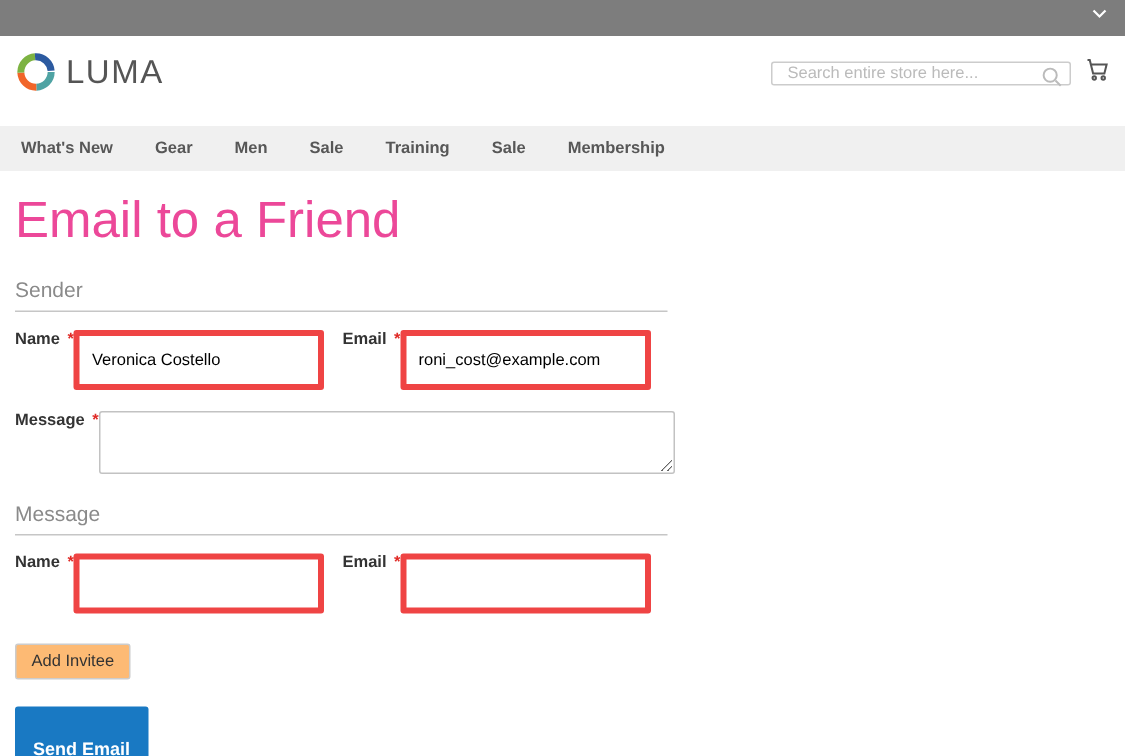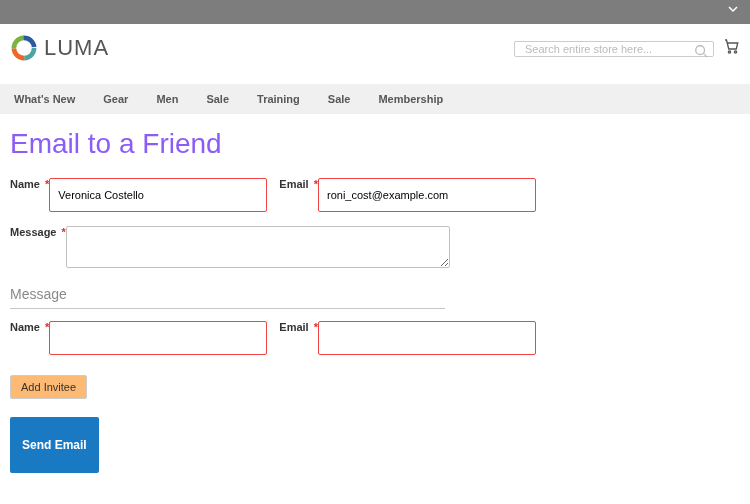--- a/index.html
+++ b/index.html
@@ -12,27 +12,27 @@
 .logo-text{font-size:22px;letter-spacing:1px;color:#555;font-weight:400;}
 .header-right{display:flex;align-items:center;gap:8px;}
 .search-box{position:relative;}
 .search-box input{width:200px;height:16px;border:1px solid #ccc;border-radius:2px;padding:0 26px 0 10px;font-size:11px;color:#999;}
 .search-box input::placeholder{color:#bbb;}
 .search-icon{position:absolute;right:6px;top:5px;color:#ccc;pointer-events:none;}
 .cart-icon{color:#555;cursor:pointer;}
 .nav{background:#f0f0f0;height:30px;display:flex;align-items:center;margin-top:12px;}
 .nav-item{font-size:11px;font-weight:bold;color:#575757;padding:0 14px;cursor:pointer;}
 .main{padding:14px 10px 10px;}
-h1{font-size:28px;font-weight:300;color:#8b5cf6;margin-bottom:18px;}
+h1{font-size:34px;font-weight:300;color:#ec4899;margin-bottom:18px;}
 .fieldset-title{font-size:14px;color:#8a8a8a;font-weight:300;border-bottom:1px solid #c6c6c6;padding-bottom:6px;margin-bottom:12px;width:435px;}
 .field-row{display:flex;gap:12px;margin-bottom:14px;}
 .field{display:flex;}
 .field label{font-size:11px;font-weight:bold;color:#333;margin-bottom:4px;}
 .field label .req{color:#e02b27;margin-left:2px;}
-.field input[type=text]{width:218px;height:26px;border:1px solid #ef4444;border-radius:2px;padding:16px 8px;font-size:11px;}
+.field input[type=text]{width:167px;height:26px;border:4px solid #ef4444;border-radius:2px;padding:16px 8px;font-size:11px;}
 .message-area textarea{width:384px;height:42px;border:1px solid #c2c2c2;border-radius:2px;padding:6px 8px;font-size:11px;resize:vertical;}
 .invitee-section{margin-top:18px;}
 .add-invitee{margin-top:20px;margin-bottom:18px;}
 .add-invitee button{background:#fdba74;border:1px solid #ccc;border-radius:2px;padding:5px 10px;font-size:11px;color:#333;cursor:pointer;}
 .send-email{background:#1979c3;color:#fff;border:none;border-radius:2px;padding:21px 12px;font-size:12px;cursor:pointer;font-weight:bold;}
 </style>
 </head>
 <body>
 
 <div class="top-bar">
@@ -80,20 +80,21 @@
   <span class="nav-item">Sale</span>
   <span class="nav-item">Training</span>
   <span class="nav-item">Sale</span>
   <span class="nav-item">Membership</span>
 </div>
 
 <div class="main">
   <h1>Email to a Friend</h1>
 
   <div>
+    <div class="fieldset-title">Sender</div>
     <div class="field-row">
       <div class="field">
         <label><span>Name</span> <span class="req">*</span></label>
         <input type="text" value="Veronica Costello" style="">
       </div>
       <div class="field">
         <label><span>Email</span> <span class="req">*</span></label>
         <input type="text" value="roni_cost@example.com" style="">
       </div>
     </div>

